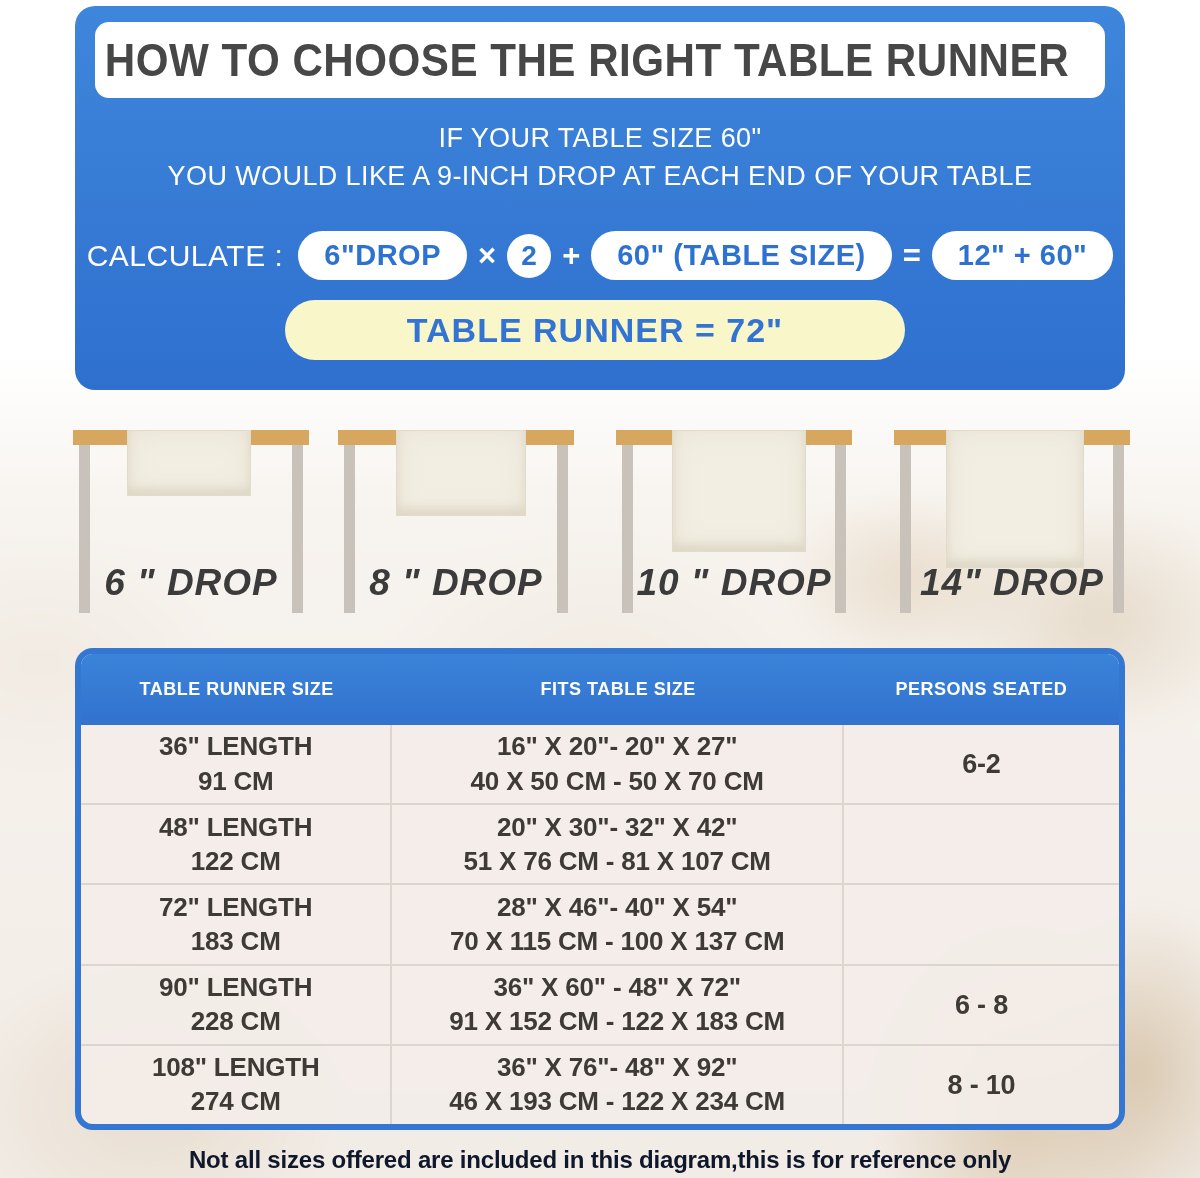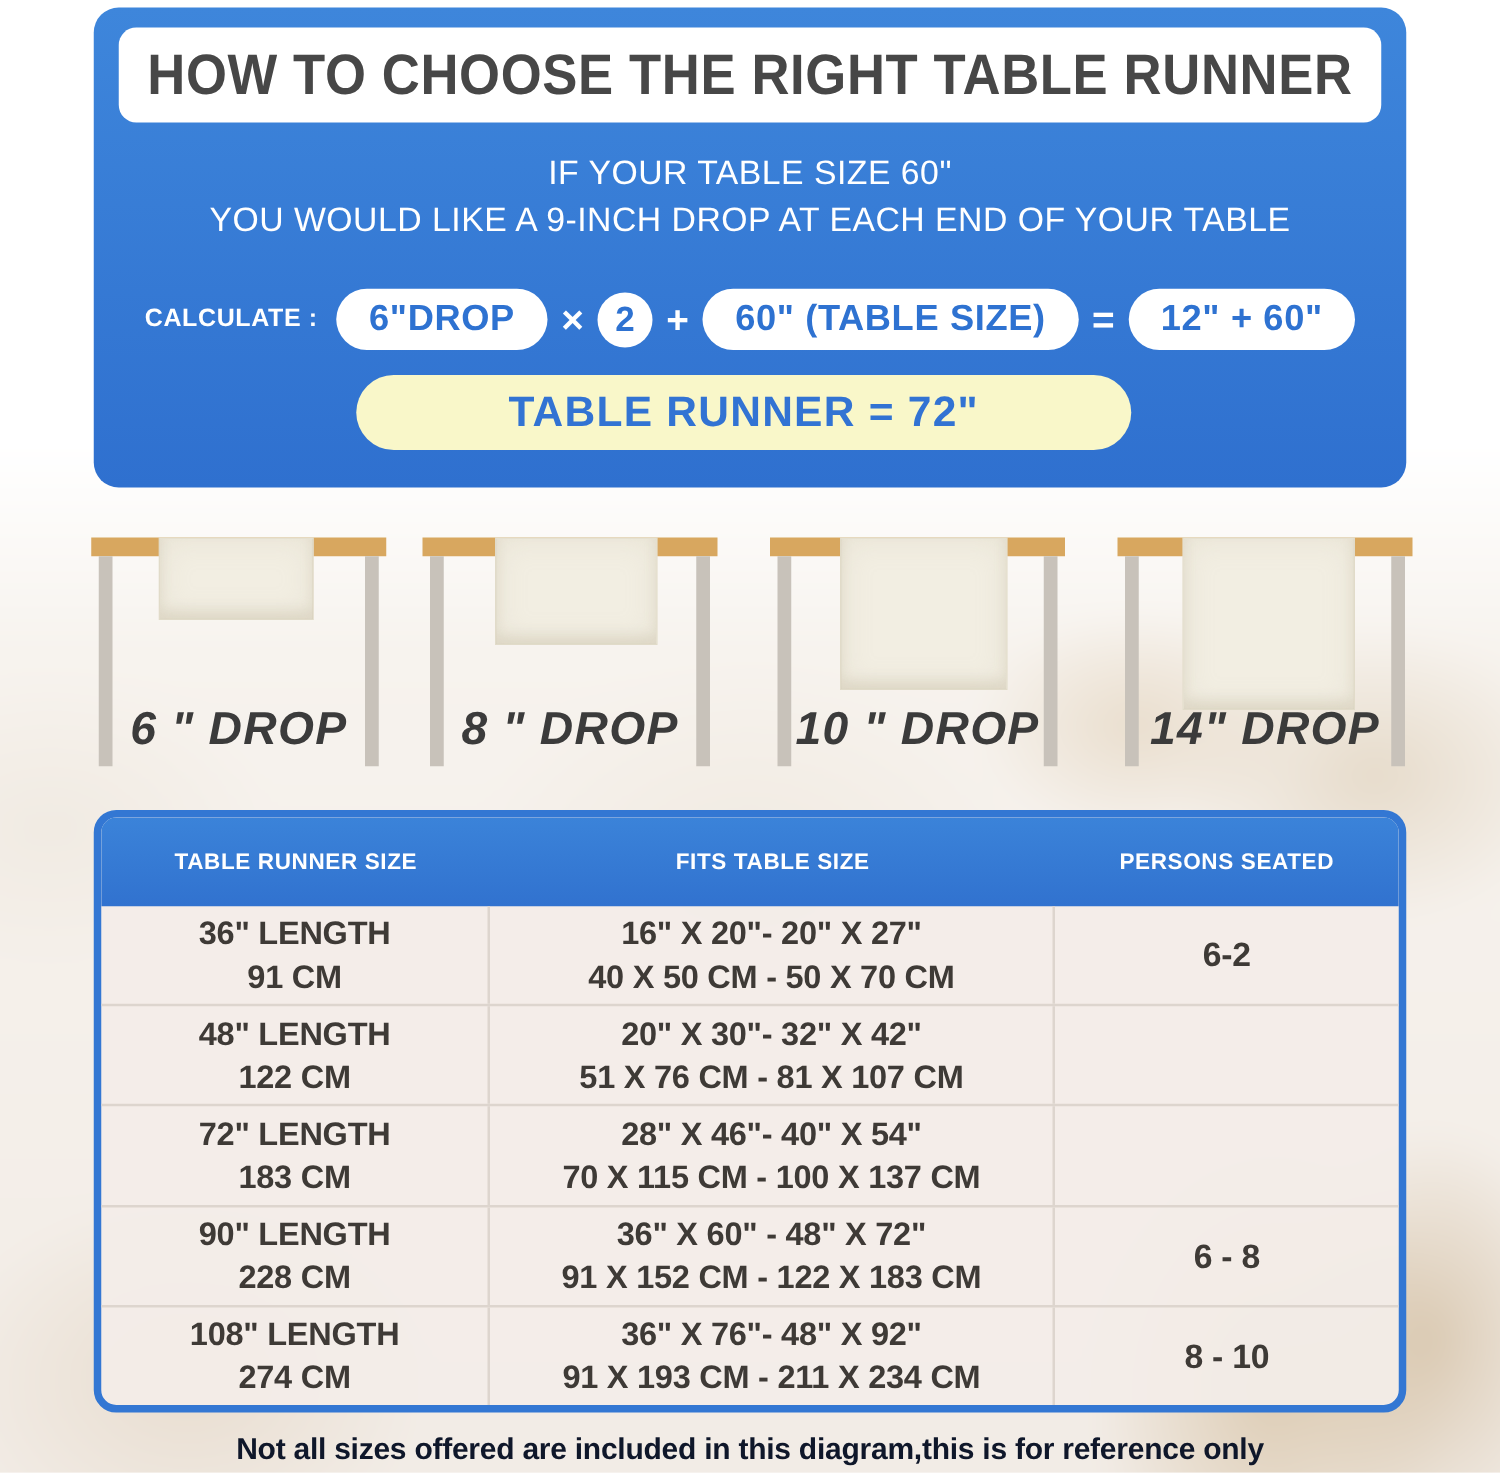--- a/index.html
+++ b/index.html
@@ -39,34 +39,34 @@
 
   
   .hero{
     position:absolute; left:75px; top:6px; width:1050px; height:384px;
     background:linear-gradient(180deg,var(--blue-light),var(--blue-deep));
     border-radius:20px;
   }
   .title-box{
     position:absolute; left:20px; right:20px; top:16px; height:76px;
     background:#ffffff; border-radius:14px;
-    display:flex; align-items:center; justify-content:center;
+    display:flex; align-items:center; 
   }
   .title{
     font-size:43px; font-weight:800; color:#474747;
     letter-spacing:.5px; white-space:nowrap; transform:scaleX(.98) scaleY(1.06);
   }
   .sub{position:absolute; width:100%; text-align:center; color:#ffffff; font-size:27px; letter-spacing:.4px;}
   .sub1{top:117px;}
   .sub2{top:155px;}
   .calc-row{
     position:absolute; top:225px; left:10px; right:10px;
     display:flex; align-items:center; justify-content:center; gap:11px;
   }
-  .calc-label{color:#fff; font-weight:700; font-size:20px; letter-spacing:.5px; margin-right:4px;}
+  .calc-label{color:#fff; font-weight:400; font-size:30px; letter-spacing:.5px; margin-right:4px;}
   .pill{
     background:#fff; color:var(--pill-text);
     font-weight:800; font-size:29px; letter-spacing:.5px;
     padding:8px 26px; border-radius:30px; white-space:nowrap;
   }
   .op{color:#fff; font-weight:800; font-size:31px;}
   .mult-circle{
     width:44px; height:44px; border-radius:50%; background:#fff;
     color:var(--pill-text); font-weight:800; font-size:28px;
     display:flex; align-items:center; justify-content:center;
@@ -233,20 +233,20 @@
         </div>
         <div class="tcell c3">6 - 8</div>
       </div>
       <div class="trow">
         <div class="tcell c1">
           <span>108" LENGTH</span>
           <span>274 CM</span>
         </div>
         <div class="tcell c2">
           <span>36" X 76"- 48" X 92"</span>
-          <span>91 X 193 CM - 211 X 234 CM</span>
+          <span>46 X 193 CM - 122 X 234 CM</span>
         </div>
         <div class="tcell c3">8 - 10</div>
       </div>
     </div>
 </div>
 
 <div class="footnote">Not all sizes offered are included in this diagram,this is for reference only</div>
 
 </body></html>

